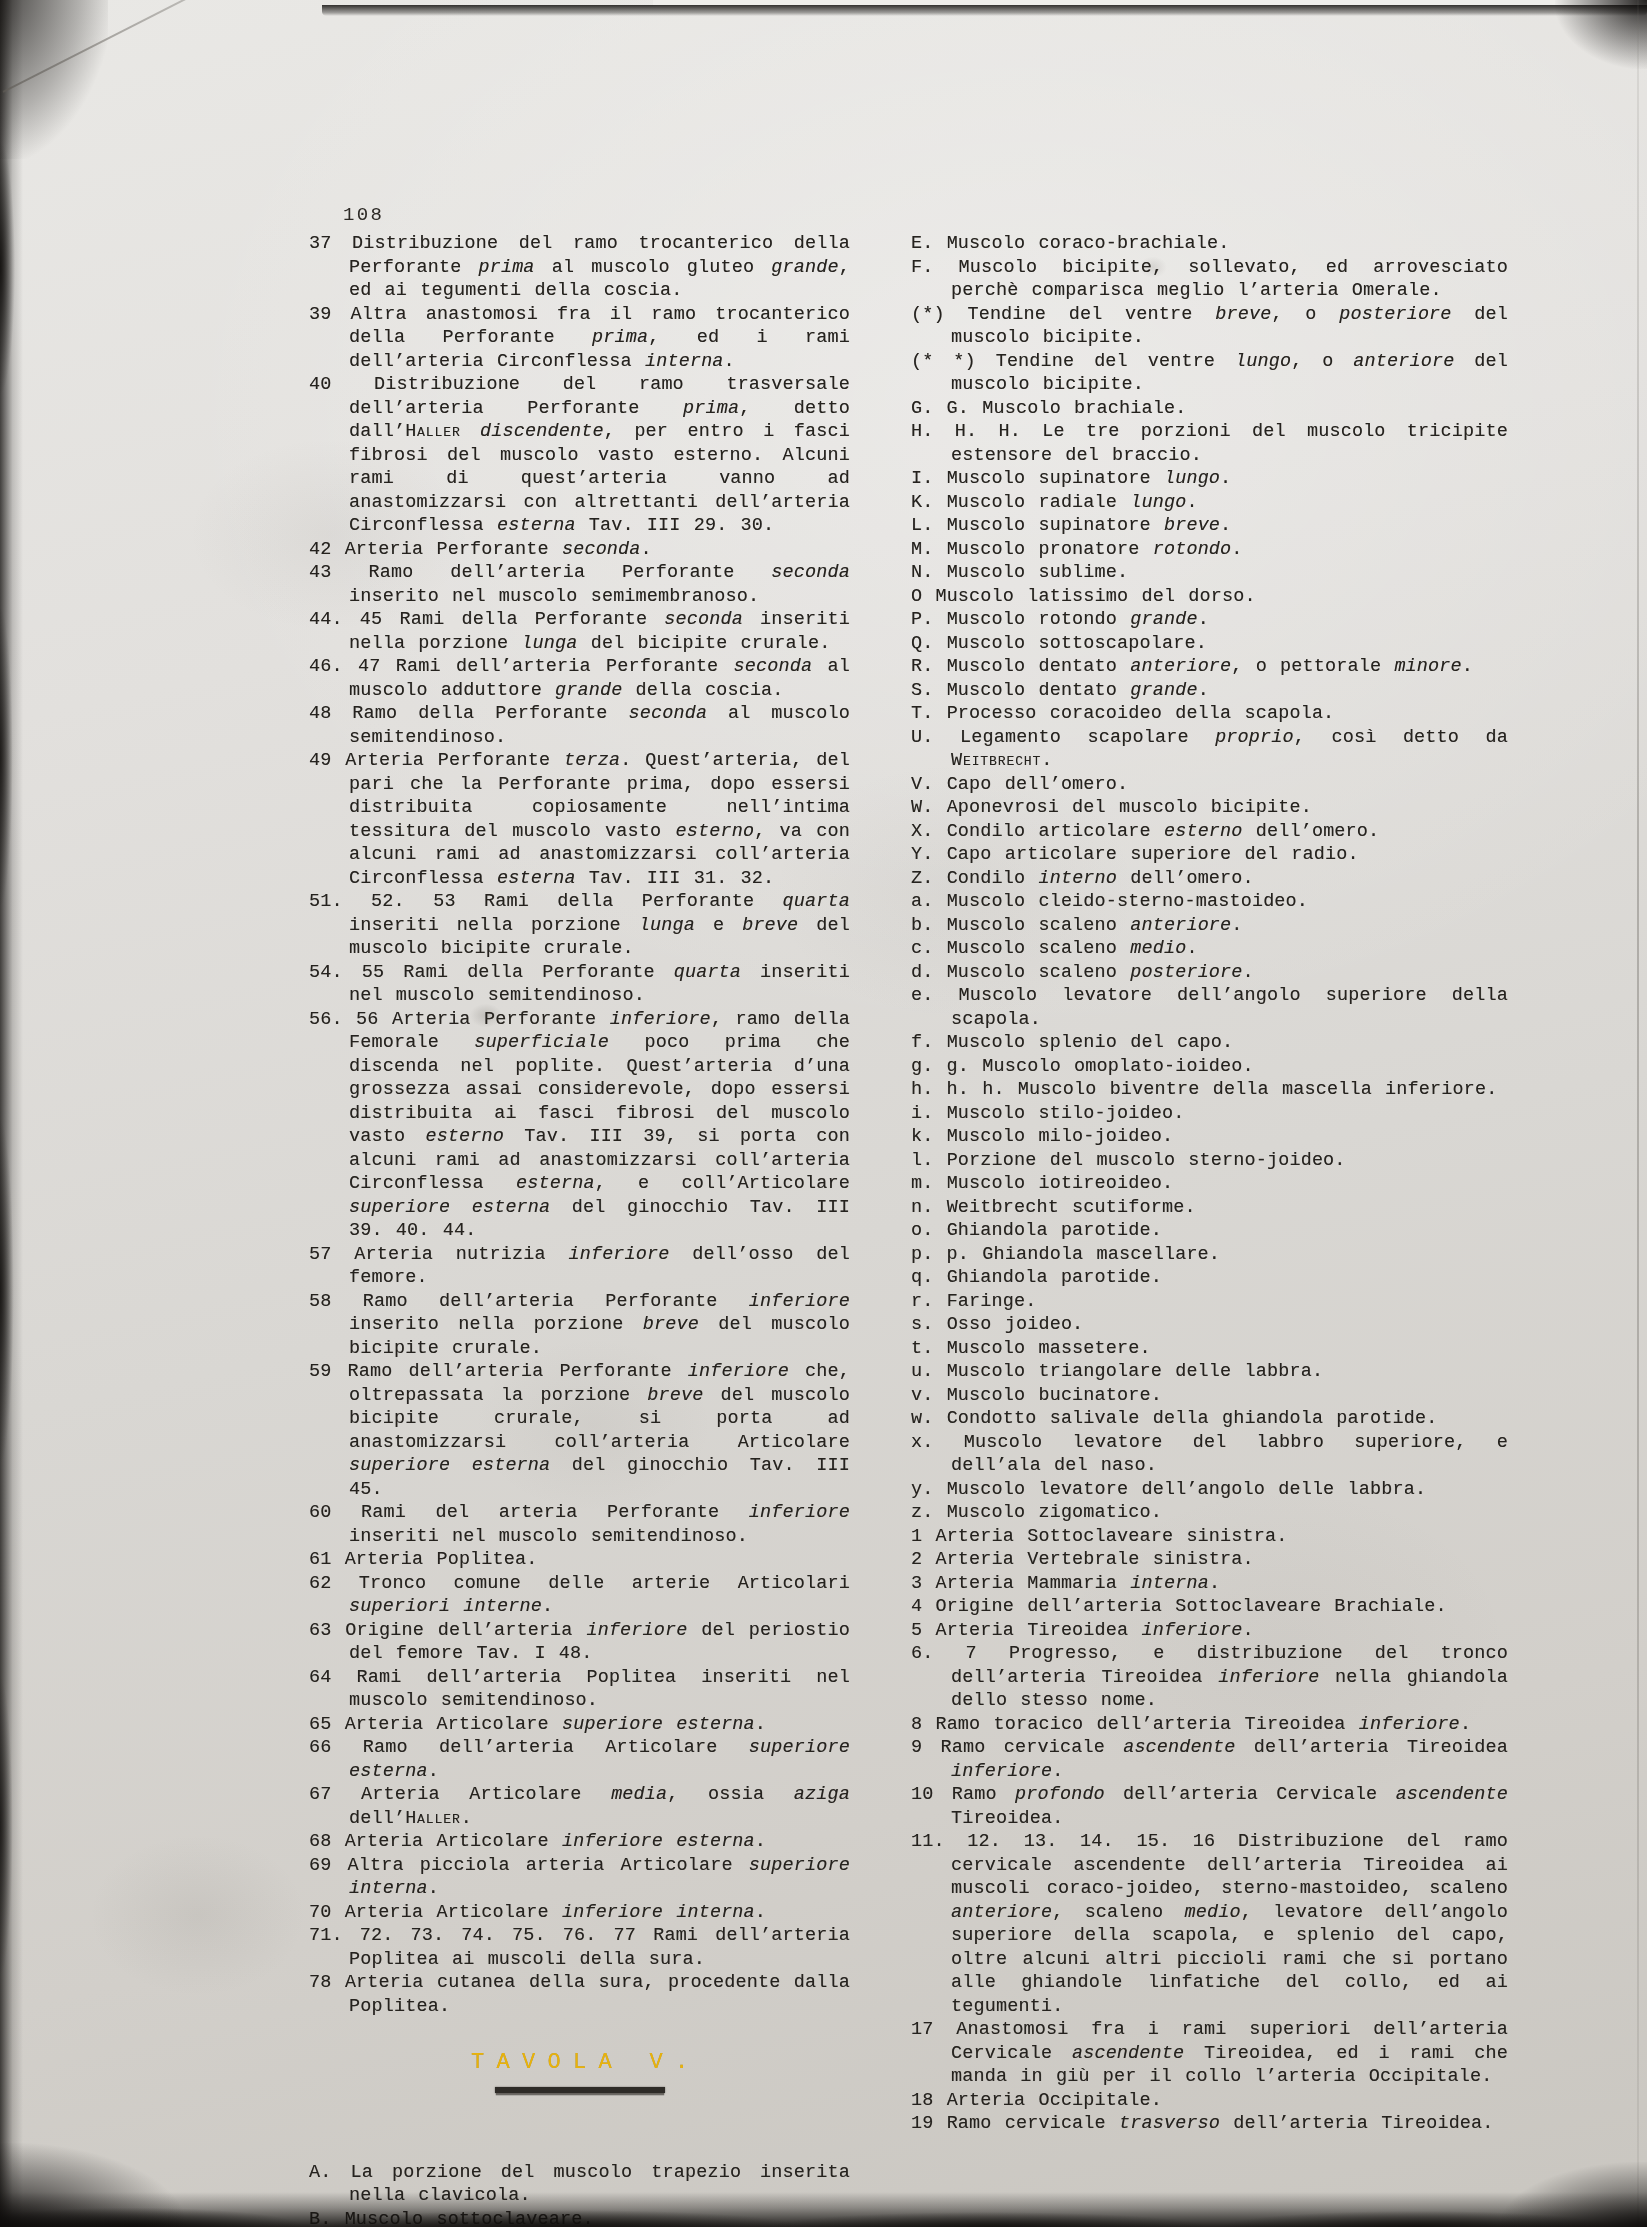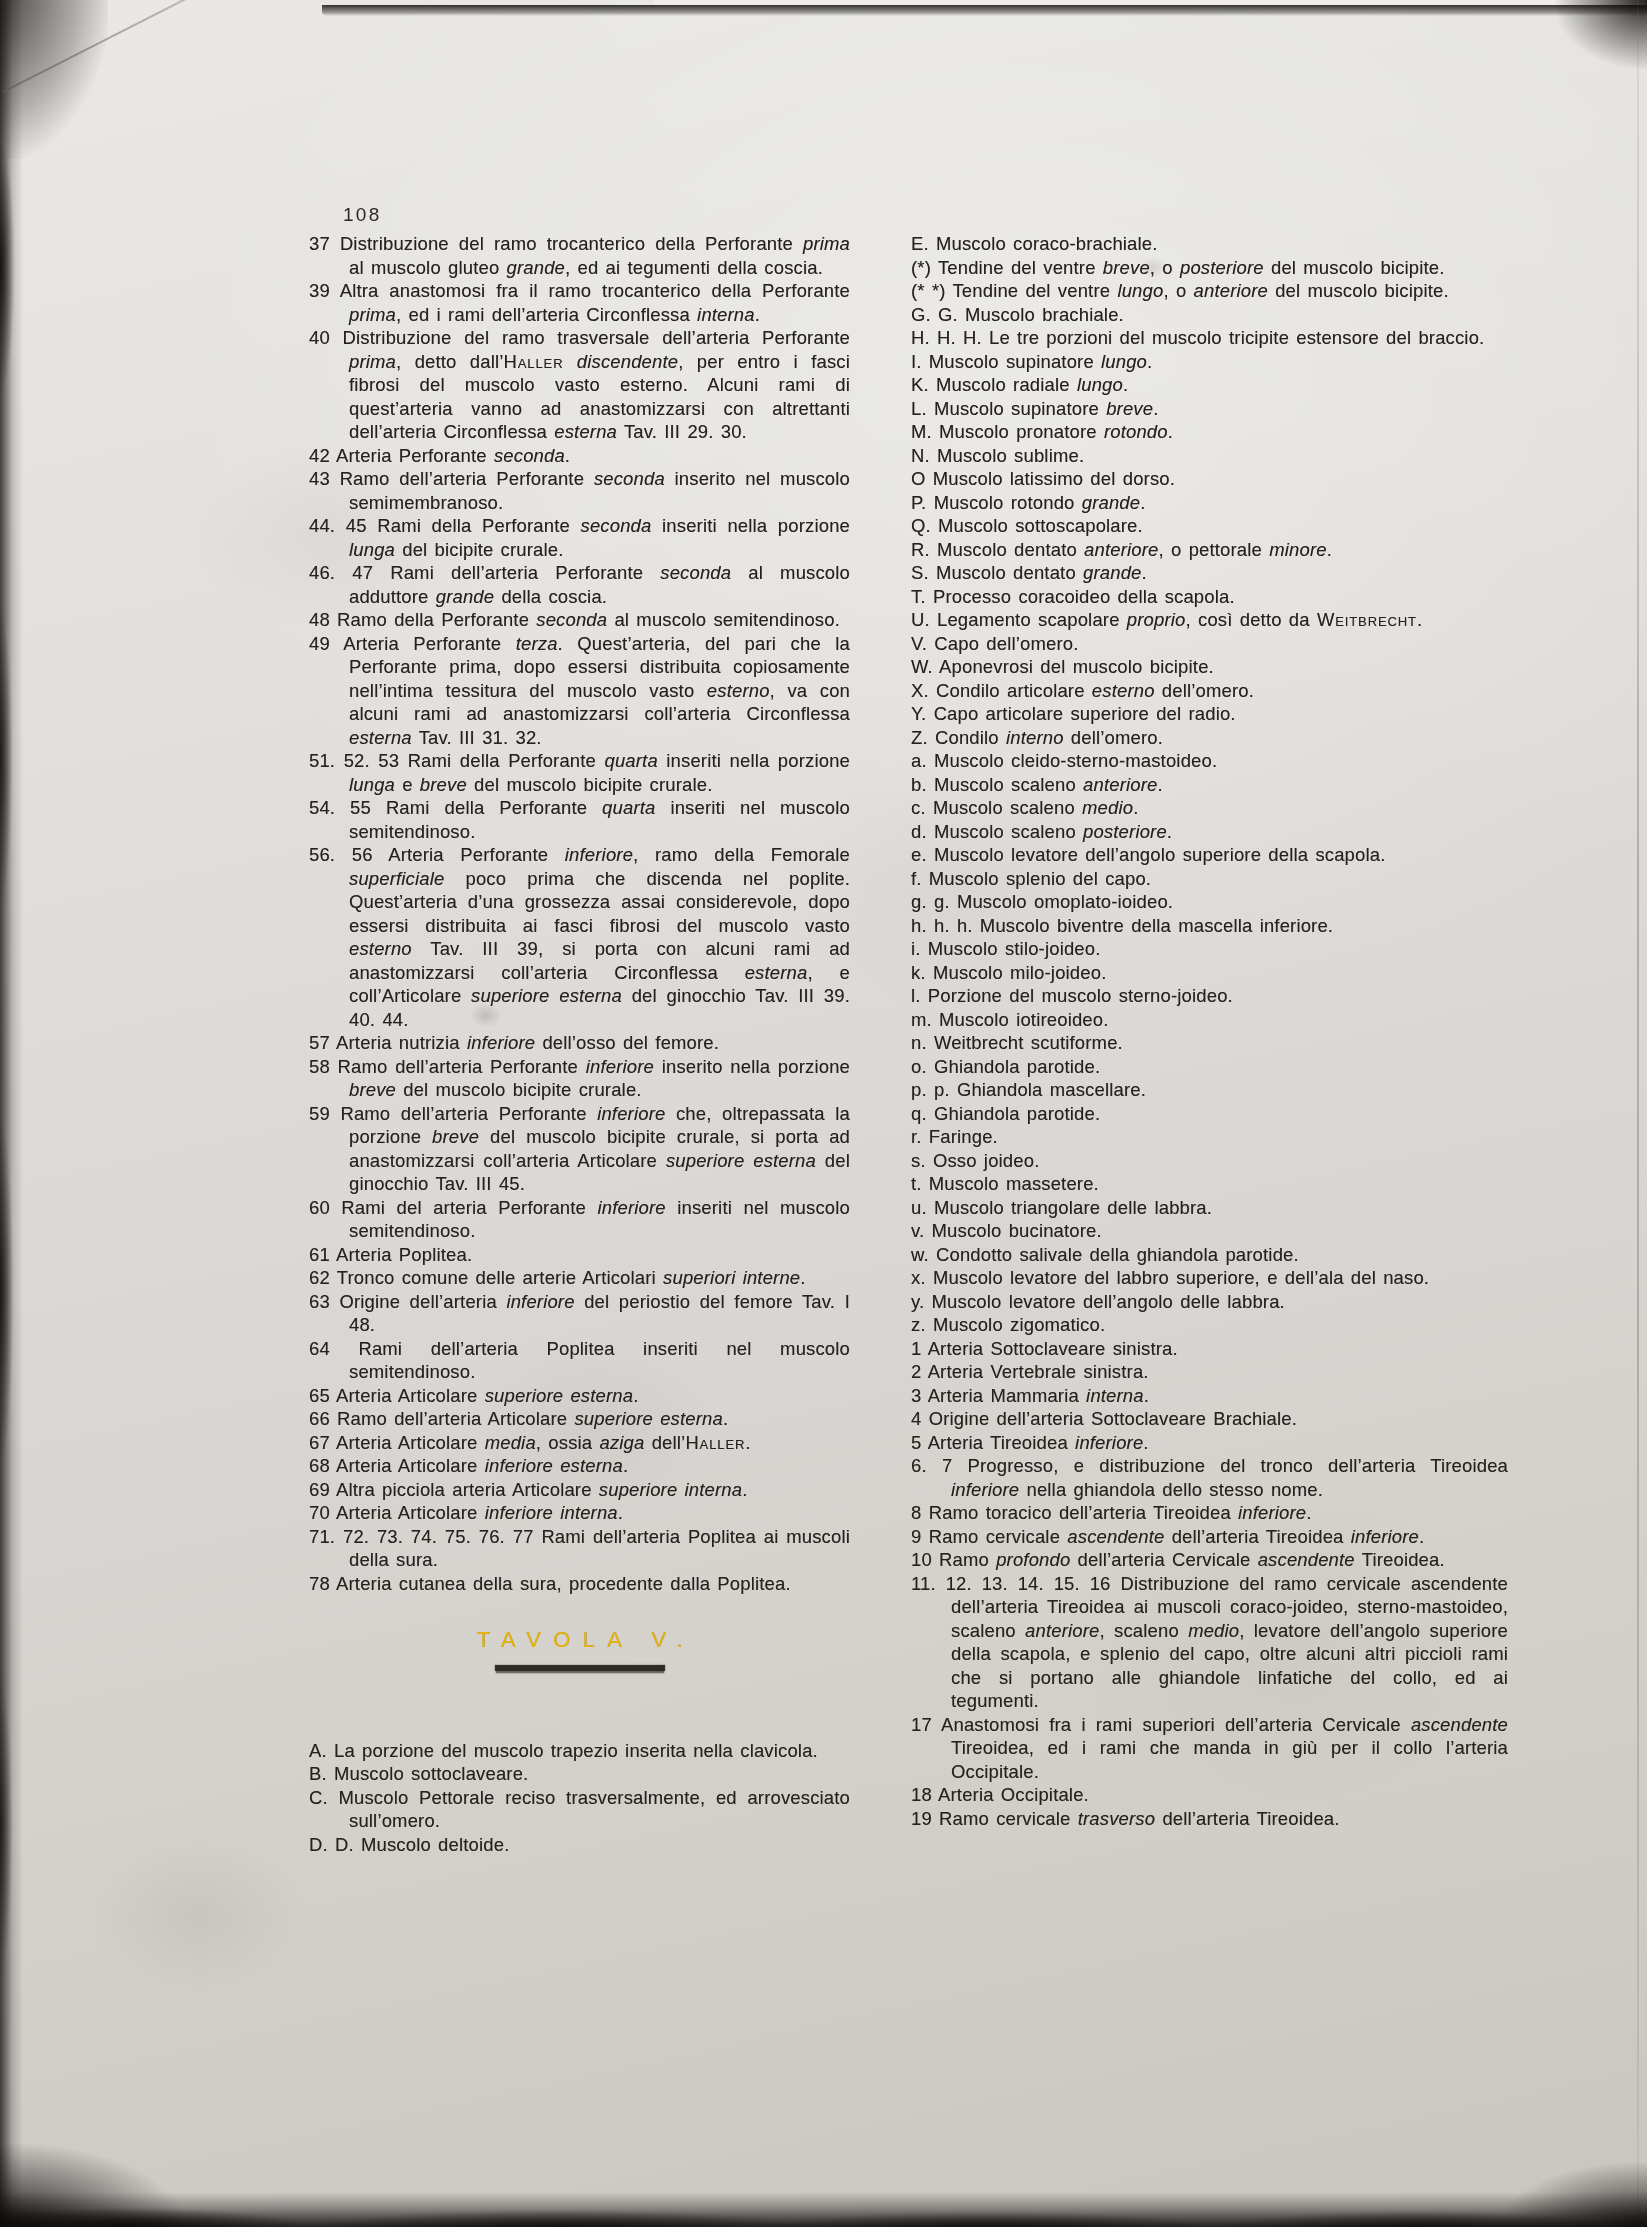--- a/index.html
+++ b/index.html
@@ -1,18 +1,18 @@
 <!DOCTYPE html>
 <html style="font-size:12.3px"><head>
 <meta charset="utf-8">
 <style>
   html, body { margin:0; padding:0; background:#1a1816; }
   .page {
     position:relative; width:1647px; height:2227px; overflow:hidden;
-    font-family:Liberation Sans, sans-serif;
+    font-family:Liberation Mono, monospace;
     background:#14120f;
   }
   .paper {
     position:absolute; left:0; top:0; right:0; bottom:0;
     background:
       radial-gradient(1229px 921px at 62% 18%, rgba(255,255,255,0.28), rgba(255,255,255,0) 70%),
       linear-gradient(168deg, #e9e8e5 0%, #e2e0dd 28%, #d9d7d3 55%, #d2cfca 78%, #c9c6c0 100%);
   }
   .mottle {
     position:absolute; inset:0; pointer-events:none;
@@ -135,20 +135,21 @@
         <div>
             <p class="entry"><span class="lbl">A.</span> <span class="txt">La porzione del muscolo trapezio inserita nella clavicola.</span></p>
             <p class="entry"><span class="lbl">B.</span> <span class="txt">Muscolo sottoclaveare.</span></p>
             <p class="entry"><span class="lbl">C.</span> <span class="txt">Muscolo Pettorale reciso trasversalmente, ed arrovesciato sull’omero.</span></p>
             <p class="entry"><span class="lbl">D. D.</span> <span class="txt">Muscolo deltoide.</span></p>
           </div>
       </div>
       <div class="col-right">
         <div>
             <p class="entry"><span class="lbl">E.</span> <span class="txt">Muscolo coraco-brachiale.</span></p>
+            <p class="entry"><span class="lbl">F.</span> <span class="txt">Muscolo bicipite, sollevato, ed arrovesciato perchè comparisca meglio l’arteria Omerale.</span></p>
             <p class="entry"><span class="lbl">(*)</span> <span class="txt">Tendine del ventre <i>breve</i>, o <i>posteriore</i> del muscolo bicipite.</span></p>
             <p class="entry"><span class="lbl">(* *)</span> <span class="txt">Tendine del ventre <i>lungo</i>, o <i>anteriore</i> del muscolo bicipite.</span></p>
             <p class="entry"><span class="lbl">G. G.</span> <span class="txt">Muscolo brachiale.</span></p>
             <p class="entry"><span class="lbl">H. H. H.</span> <span class="txt">Le tre porzioni del muscolo tricipite estensore del braccio.</span></p>
             <p class="entry"><span class="lbl">I.</span> <span class="txt">Muscolo supinatore <i>lungo</i>.</span></p>
             <p class="entry"><span class="lbl">K.</span> <span class="txt">Muscolo radiale <i>lungo</i>.</span></p>
             <p class="entry"><span class="lbl">L.</span> <span class="txt">Muscolo supinatore <i>breve</i>.</span></p>
             <p class="entry"><span class="lbl">M.</span> <span class="txt">Muscolo pronatore <i>rotondo</i>.</span></p>
             <p class="entry"><span class="lbl">N.</span> <span class="txt">Muscolo sublime.</span></p>
             <p class="entry"><span class="lbl">O</span> <span class="txt">Muscolo latissimo del dorso.</span></p>

